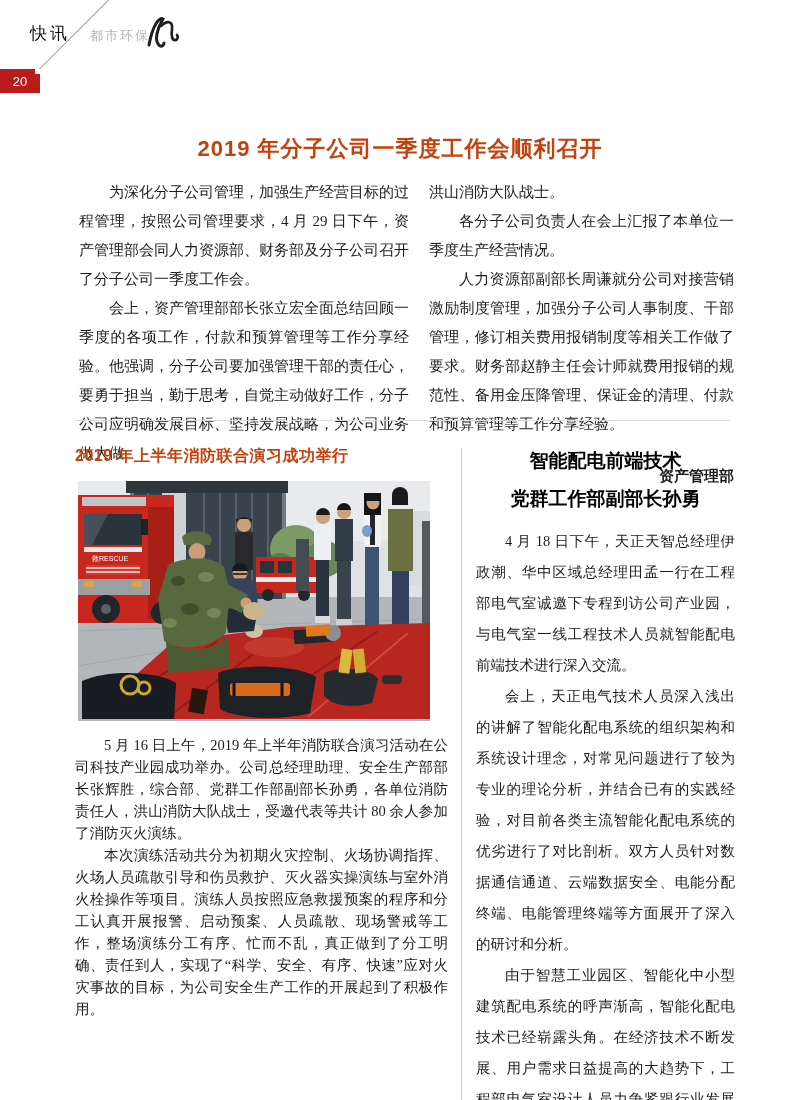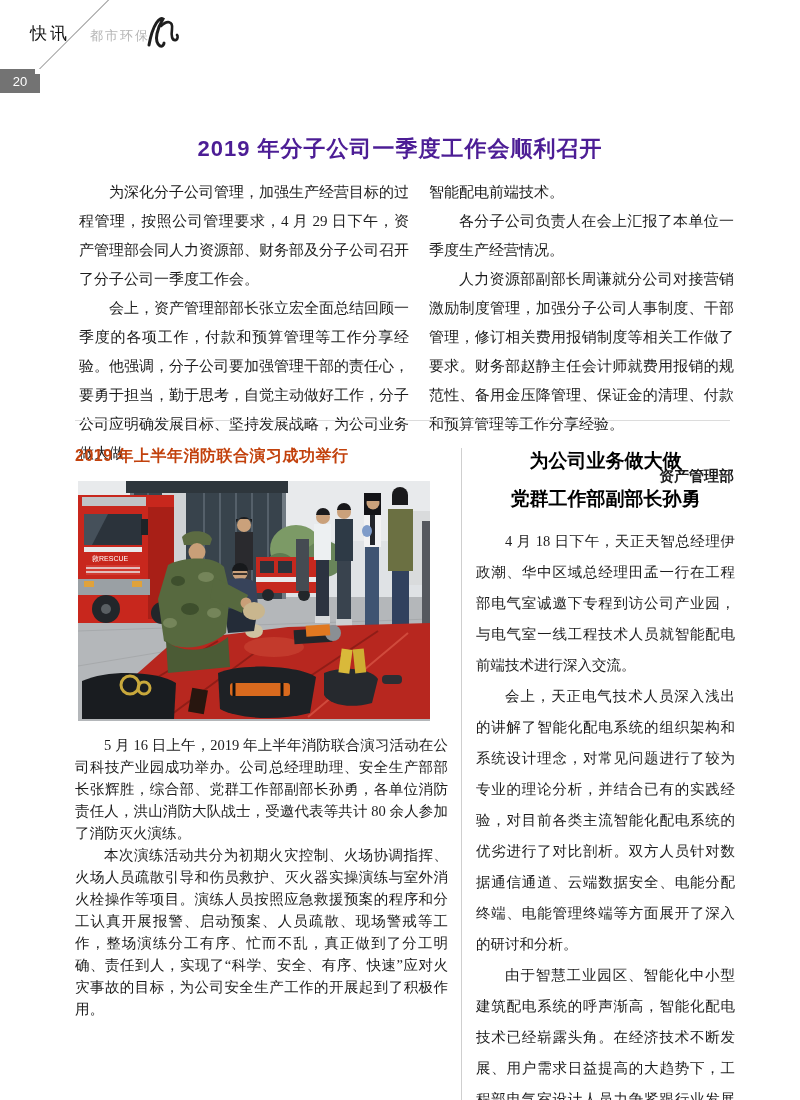--- a/index.html
+++ b/index.html
@@ -12,29 +12,29 @@
   .page { position:absolute; inset:0; background:#ffffff; }
 
   
   .mast-section { position:absolute; left:30px; top:22px; font-family:"Liberation Sans","DejaVu Sans",sans-serif;
     font-weight:normal; font-size:17px; letter-spacing:3px; color:#111; }
   .mast-slash { position:absolute; left:37px; top:71px; width:102px; height:1px; background:#9a9a9a;
     transform:rotate(-45deg); transform-origin:left center; }
   .mast-name { position:absolute; left:90px; top:27px; font-family:"Liberation Sans","DejaVu Sans",sans-serif;
     font-size:13px; letter-spacing:2px; color:#b5b5b5;text-align:right; }
   .mast-logo { position:absolute; left:140px; top:13px; width:40px; height:40px; }
-  .page-num { position:absolute; left:0; top:69px; width:40px; height:24px; background:#737373;
+  .page-num { position:absolute; left:0; top:69px; width:40px; height:24px; background:#b91c1c;
     color:#fff; font-family:"Liberation Sans","DejaVu Sans",sans-serif; font-size:13px;
     display:flex; align-items:center; justify-content:center; }
   .page-num::after { content:""; position:absolute; right:0; top:0; width:5px; height:5px; background:#fff; }
 
   
   .a1-title { position:absolute; left:0; top:134px; width:800px; text-align:center;
     font-family:"Liberation Sans","DejaVu Sans",sans-serif; font-weight:bold; font-size:22px;
-    letter-spacing:1px; color:#4c1d95; }
+    letter-spacing:1px; color:#c2410c; }
   .a1-cols { position:absolute; left:79px; top:178px; width:655px; display:flex; gap:20px; }
   .a1-col { font-size:15px; line-height:29px; text-align:justify; }
   .a1-col.left { width:330px; }
   .a1-col.right { width:305px; }
   .para { text-align:justify; }
   .para.indent { text-indent:2em; }
   .byline { text-align:right; font-family:"Liberation Sans","DejaVu Sans",sans-serif;
     font-weight:bold; font-size:15px; margin-top:22px; }
 
   .hr1 { position:absolute; left:75px; top:420px; width:655px; height:1px; background:#dcdcdc; }
@@ -69,21 +69,21 @@
   <div class="page-num">20</div>
 
   <div class="a1-title">2019 年分子公司一季度工作会顺利召开</div>
   <div class="a1-cols">
     <div class="a1-col left">
         <p class="para indent">为深化分子公司管理，加强生产经营目标的过程管理，按照公司管理要求，4 月 29 日下午，资产管理部会同人力资源部、财务部及分子公司召开了分子公司一季度工作会。</p>
         <p class="para indent">会上，资产管理部部长张立宏全面总结回顾一季度的各项工作，付款和预算管理等工作分享经验。他强调，分子公司要加强管理干部的责任心，要勇于担当，勤于思考，自觉主动做好工作，分子公司应明确发展目标、坚持发展战略，为公司业务做大做</p>
       </div>
     <div class="a1-col right">
       <div>
-          <p class="para">智能配电前端技术。</p>
+          <p class="para">洪山消防大队战士。</p>
           <p class="para indent">各分子公司负责人在会上汇报了本单位一季度生产经营情况。</p>
           <p class="para indent">人力资源部副部长周谦就分公司对接营销激励制度管理，加强分子公司人事制度、干部管理，修订相关费用报销制度等相关工作做了要求。财务部赵静主任会计师就费用报销的规范性、备用金压降管理、保证金的清理、付款和预算管理等工作分享经验。</p>
         </div>
       <div class="byline">资产管理部</div>
     </div>
   </div>
 
   <div class="hr1"></div>
 
   <div class="lower">
@@ -236,21 +236,21 @@
           <p class="para indent">5 月 16 日上午，2019 年上半年消防联合演习活动在公司科技产业园成功举办。公司总经理助理、安全生产部部长张辉胜，综合部、党群工作部副部长孙勇，各单位消防责任人，洪山消防大队战士，受邀代表等共计 80 余人参加了消防灭火演练。</p>
           <p class="para indent">本次演练活动共分为初期火灾控制、火场协调指挥、火场人员疏散引导和伤员救护、灭火器实操演练与室外消火栓操作等项目。演练人员按照应急救援预案的程序和分工认真开展报警、启动预案、人员疏散、现场警戒等工作，整场演练分工有序、忙而不乱，真正做到了分工明确、责任到人，实现了“科学、安全、有序、快速”应对火灾事故的目标，为公司安全生产工作的开展起到了积极作用。</p>
         </div>
 
     </div>
 
     <div class="vdivider"></div>
 
     <div class="low-right">
       <div class="a3-title">
-        <div>为公司业务做大做</div>
+        <div>智能配电前端技术</div>
         <div>党群工作部副部长孙勇</div>
       </div>
       <div class="a3-text">
           <p class="para indent">4 月 18 日下午，天正天智总经理伊政潮、华中区域总经理田孟一行在工程部电气室诚邀下专程到访公司产业园，与电气室一线工程技术人员就智能配电前端技术进行深入交流。</p>
           <p class="para indent">会上，天正电气技术人员深入浅出的讲解了智能化配电系统的组织架构和系统设计理念，对常见问题进行了较为专业的理论分析，并结合已有的实践经验，对目前各类主流智能化配电系统的优劣进行了对比剖析。双方人员针对数据通信通道、云端数据安全、电能分配终端、电能管理终端等方面展开了深入的研讨和分析。</p>
           <p class="para indent">由于智慧工业园区、智能化中小型建筑配电系统的呼声渐高，智能化配电技术已经崭露头角。在经济技术不断发展、用户需求日益提高的大趋势下，工程部电气室设计人员力争紧跟行业发展潮流，把握专业前沿动态，为公司的发展壮大添砖加瓦、夯实基础。</p>
         </div>
 
     </div>
 

